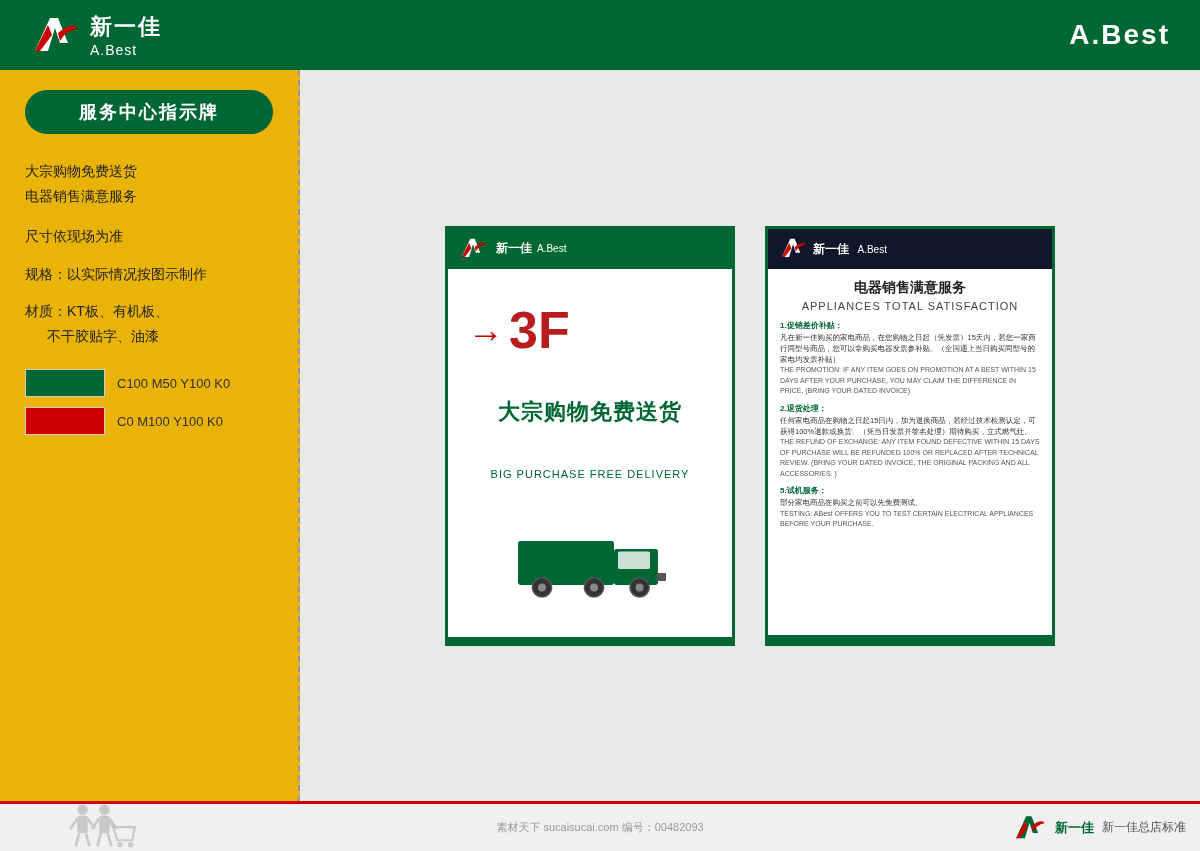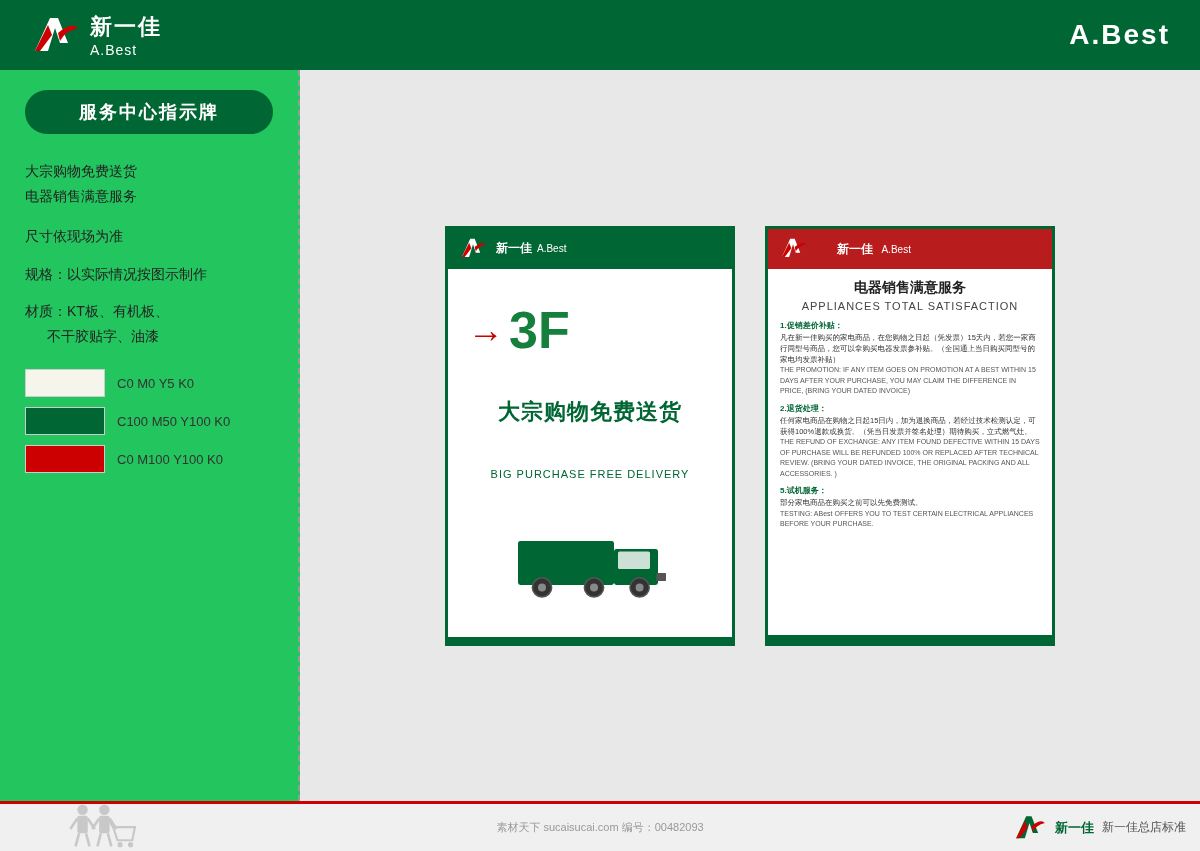--- a/index.html
+++ b/index.html
@@ -55,21 +55,21 @@
     
     .main-content {
       display: flex;
       height: calc(851px - 70px - 50px);
       background: white;
     }
 
     
     .left-panel {
       width: 300px;
-      background: #22c55e;
+      background: #eab308;
       padding: 20px 25px;
       border-right: 2px dashed #999;
       flex-shrink: 0;
     }
 
     .service-badge {
       background: #006633;
       color: white;
       padding: 10px 20px;
       border-radius: 25px;
@@ -174,21 +174,21 @@
       gap: 5px;
       align-self: flex-start;
       margin-left: 10px;
     }
     .arrow-right {
       color: #cc0000;
       font-size: 36px;
       font-weight: bold;
     }
     .floor-number {
-      color: #15803d;
+      color: #b91c1c;
       font-size: 52px;
       font-weight: bold;
       line-height: 1;
     }
     .sign-main-text-cn {
       color: #006633;
       font-size: 22px;
       font-weight: bold;
       text-align: center;
       letter-spacing: 1px;
@@ -205,26 +205,25 @@
       width: 290px;
       height: 420px;
       background: white;
       border: 3px solid #006633;
       position: relative;
       display: flex;
       flex-direction: column;
       overflow: hidden;
     }
     .sign-service-header {
-      background: #b91c1c;
+      background: #0f172a;
       height: 40px;
       display: flex;
       align-items: center;
       padding: 0 10px;
-      gap: 24px;
     }
     .sign-service-body {
       flex: 1;
       padding: 10px 12px;
       overflow: hidden;
     }
     .service-title {
       text-align: center;
       font-size: 14px;
       font-weight: bold;
@@ -341,24 +340,20 @@
     <div class="info-section">
       <p class="info-label">规格：以实际情况按图示制作</p>
     </div>
 
     <div class="info-section">
       <p class="info-label">材质：KT板、有机板、</p>
       <p class="info-label" style="margin-left:22px;">不干胶贴字、油漆</p>
     </div>
 
     <div class="color-swatches">
-      <div class="swatch-row">
-        <div class="swatch-box" style="background:#f5f5ec; border:1px solid #ccc;"></div>
-        <span class="swatch-label">C0  M0  Y5  K0</span>
-      </div>
       <div class="swatch-row">
         <div class="swatch-box" style="background:#006633;"></div>
         <span class="swatch-label">C100 M50 Y100 K0</span>
       </div>
       <div class="swatch-row">
         <div class="swatch-box" style="background:#cc0000;"></div>
         <span class="swatch-label">C0 M100 Y100 K0</span>
       </div>
     </div>
   </div>

